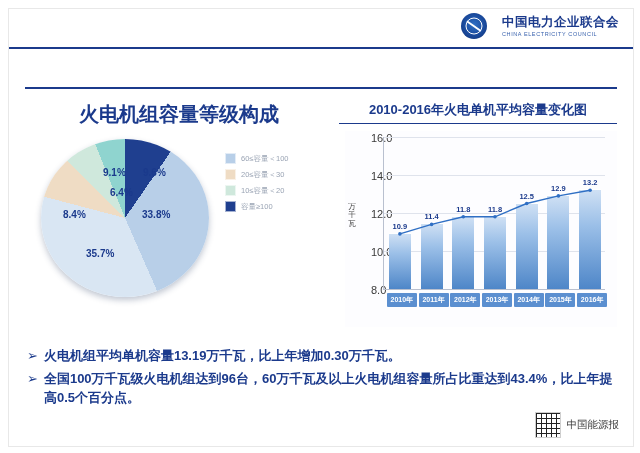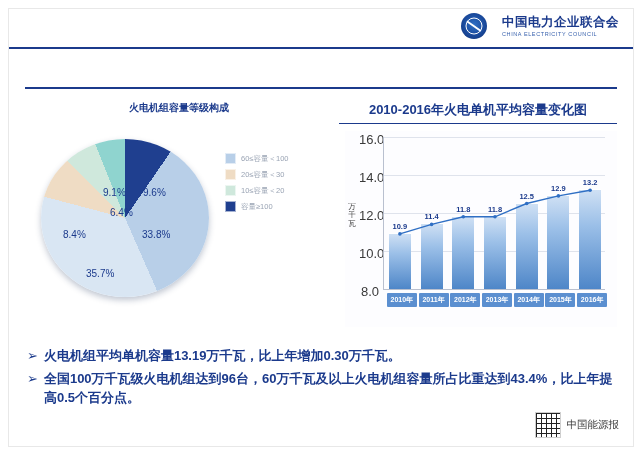--- a/index.html
+++ b/index.html
@@ -58,34 +58,33 @@
   .title-rule{
     position:absolute;left:16px;top:78px;width:592px;height:2px;
     background:#1b3a8c;
   }
   
   .pie-block{
     position:absolute;left:20px;top:92px;width:300px;height:230px;
   }
   .pie-title{
     position:absolute;left:0;top:0;width:300px;text-align:center;
-    font-size:10px;font-weight:bold;color:#1b3a8c;
+    font-size:20px;font-weight:bold;color:#1b3a8c;
   }
   .pie-wrap{
     position:absolute;left:12px;top:32px;width:175px;height:175px;
   }
   .pie{
     position:absolute;left:0;top:6px;width:168px;height:158px;
     border-radius:50%;
     box-shadow:0 3px 6px rgba(30,50,90,.28);
   }
   .pie-label{
-    position:absolute;font-size:10px;font-weight:normal;color:#1b3a8c;
+    position:absolute;font-size:10px;font-weight:bold;color:#1b3a8c;
     white-space:nowrap;
-    margin-top:20px;
   }
   .legend{
     position:absolute;left:196px;top:52px;width:110px;
   }
   .legend-row{
     display:flex;align-items:center;margin-bottom:5px;
   }
   .legend-sw{
     width:9px;height:9px;margin-right:5px;flex:none;
     border:1px solid rgba(255,255,255,.6);
@@ -104,22 +103,22 @@
   }
   .plot{
     position:absolute;left:6px;top:30px;width:272px;height:196px;
     background:#fdfdff;
   }
   .yaxis-title{
     position:absolute;left:2px;top:72px;width:10px;
     font-size:7.5px;color:#3a3a3a;line-height:1.12;text-align:center;
   }
   .ylab{
-    position:absolute;left:14px;width:20px;text-align:right;
-    font-size:13px;color:#3a3a3a;
+    position:absolute;left:26px;width:20px;
+    font-size:11px;color:#3a3a3a;
   }
   .grid{
     position:absolute;left:38px;width:222px;height:1px;background:#dfe3ec;
   }
   .axis-y{
     position:absolute;left:38px;top:6px;width:1px;height:152px;background:#b9c0cf;
   }
   .axis-x{
     position:absolute;left:38px;top:158px;width:222px;height:1px;background:#b9c0cf;
   }

